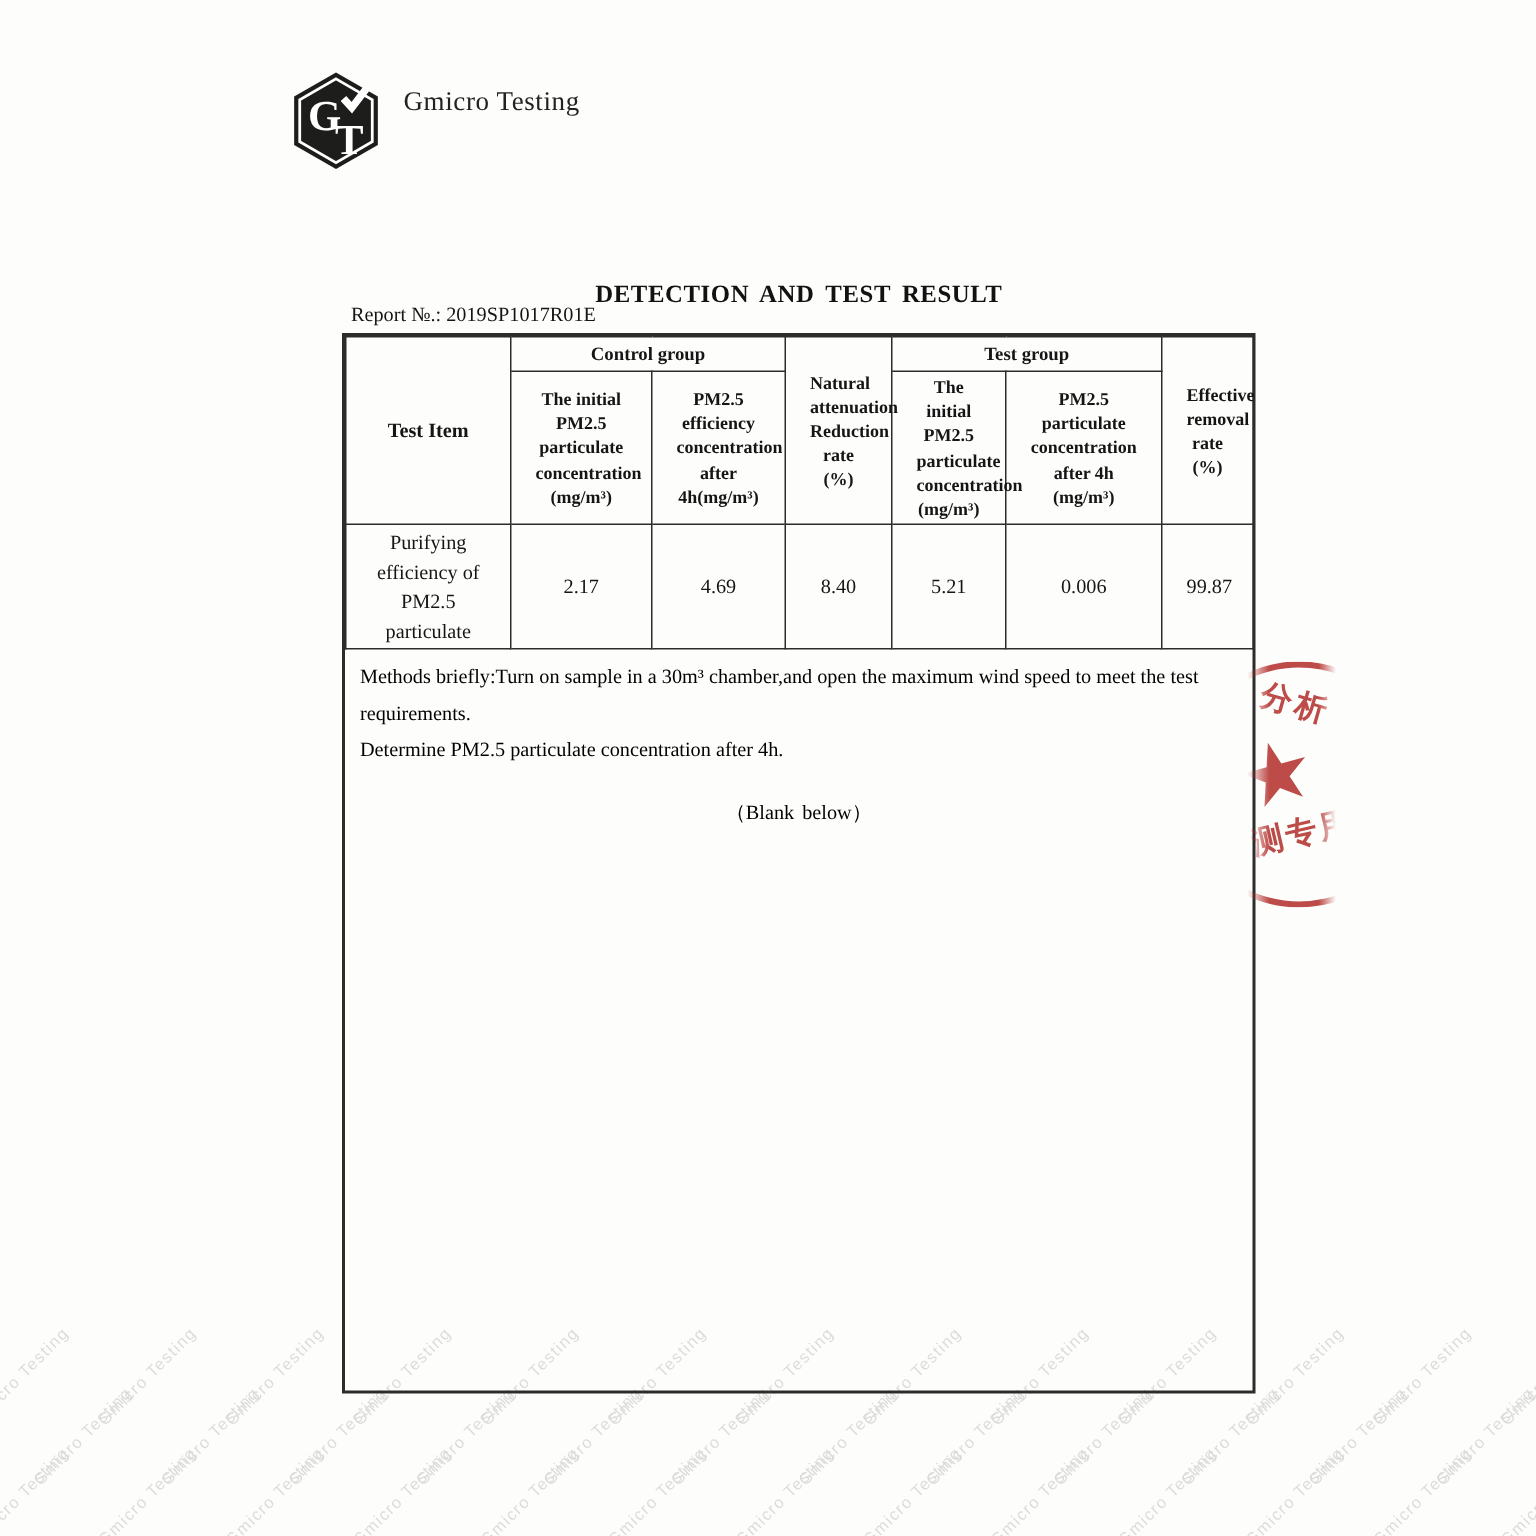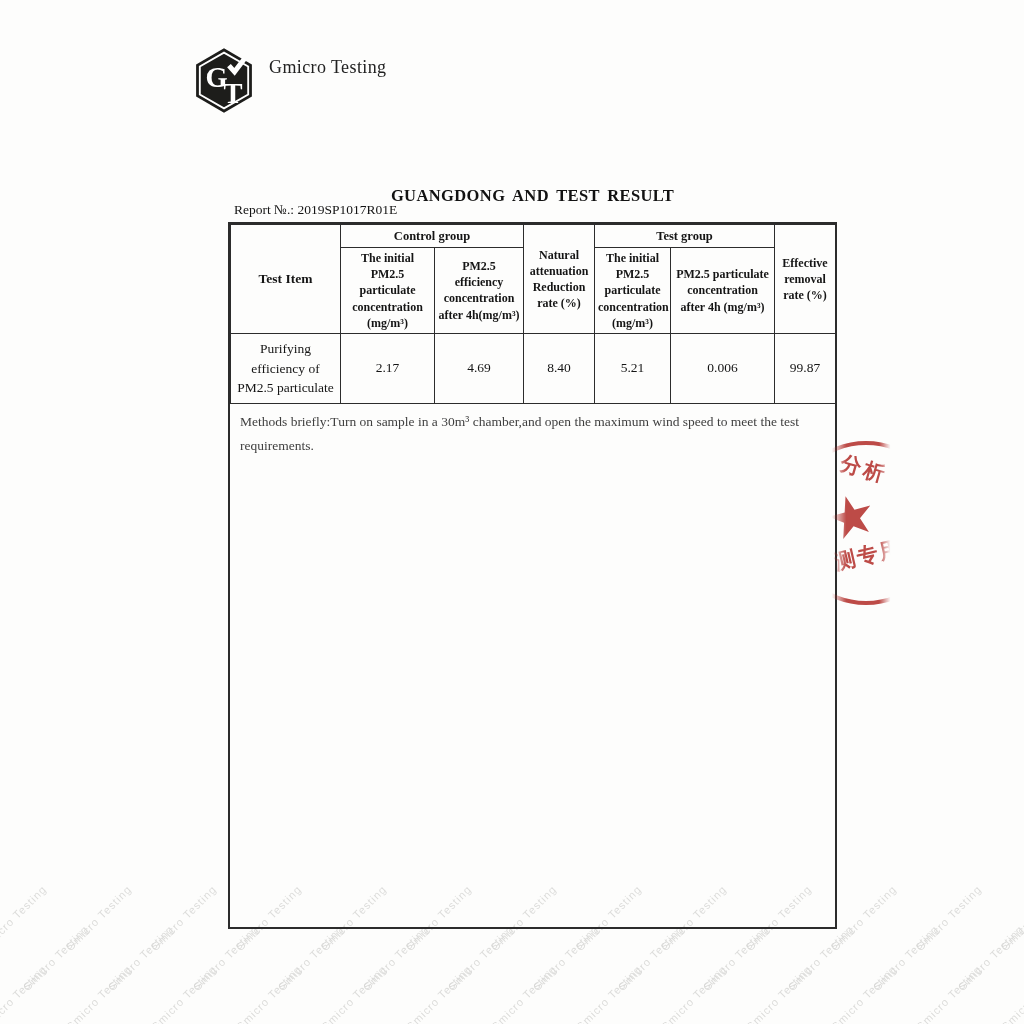--- a/index.html
+++ b/index.html
@@ -32,32 +32,32 @@
   }
   .report-no{position:absolute;left:234px;top:202px;font-size:13.5px;color:#141414;}
   
   .result-box{
     position:absolute;left:228px;top:222px;width:605px;height:703px;
     border:2px solid #2c2c2c;background:transparent;
   }
   table.result-table{border-collapse:collapse;table-layout:fixed;width:605px;}
   .result-table td{
     border:1px solid #2c2c2c;text-align:center;vertical-align:middle;
-    padding:2px 3px;color:#151515;
+    padding:2px 16px;color:#151515;
   }
   .result-table tr.r1{height:23px;}
   .result-table tr.r2{height:73px;}
   .result-table tr.r3{height:70px;}
   .hd{font-weight:bold;font-size:12px;line-height:1.35;}
   .hd-big{font-weight:bold;font-size:13.5px;}
   .grp{font-weight:bold;font-size:12.5px;}
   .val{font-size:13.5px;}
   .item{font-size:13.5px;line-height:1.45;}
   
-  .methods{padding:6px 10px 0 10px;font-size:13.5px;line-height:1.8;color:#404040;}
+  .methods{padding:6px 10px 0 10px;font-size:13.5px;line-height:1.8;color:#000000;}
   .methods p{margin:0;}
   .blank-note{text-align:center;margin-top:18px;font-size:13.5px;word-spacing:2px;}
   
   .stamp{
     position:absolute;left:784px;top:441px;width:164px;height:164px;pointer-events:none;
     -webkit-mask-image:linear-gradient(90deg,transparent 29%,rgba(0,0,0,.95) 38%,rgba(0,0,0,.95) 58%,transparent 65%);
     mask-image:linear-gradient(90deg,transparent 29%,rgba(0,0,0,.95) 38%,rgba(0,0,0,.95) 58%,transparent 65%);
     opacity:.92;
   }
   .stamp-circle{position:absolute;inset:0;border:4.5px solid #b3302c;border-radius:50%;}
@@ -131,21 +131,21 @@
       <polygon points="50,9 89,31.5 89,76.5 50,99 11,76.5 11,31.5" fill="none" stroke="#ffffff" stroke-width="3"></polygon>
       <text x="20" y="64" font-size="46" font-weight="bold" fill="#ffffff" font-family="Liberation Serif, serif">G</text>
       <text x="49" y="90" font-size="46" font-weight="bold" fill="#ffffff" font-family="Liberation Serif, serif">T</text>
       <path d="M58,30 l9,10 l16,-21" stroke="#ffffff" stroke-width="8" fill="none"></path>
     </svg>
     <div class="brand-text">
       <div class="brand-en">Gmicro Testing</div>
     </div>
   </header>
 
-  <h2 class="doc-title">GUANGDONG AND TEST RESULT</h2>
+  <h2 class="doc-title">DETECTION AND TEST RESULT</h2>
   <div class="report-no">Report №.: 2019SP1017R01E</div>
 
   <div class="result-box">
     <table class="result-table">
       <colgroup>
         <col style="width:110px">
           <col style="width:94px">
           <col style="width:89px">
         <col style="width:71px">
           <col style="width:76px">
@@ -172,20 +172,22 @@
           <td class="val">4.69</td>
           <td class="val">8.40</td>
           <td class="val">5.21</td>
           <td class="val">0.006</td>
           <td class="val">99.87</td>
         </tr>
       </tbody>
     </table>
     <div class="methods">
       <p>Methods briefly:Turn on sample in a 30m³ chamber,and open the maximum wind speed to meet the test requirements.</p>
+      <p>Determine PM2.5 particulate concentration after 4h.</p>
+      <div class="blank-note">（Blank below）</div>
     </div>
   </div>
 
   <div class="stamp">
     <div class="stamp-circle"></div>
     <div class="stamp-top">分析</div>
     <div class="stamp-star">★</div>
     <div class="stamp-bottom">测专用</div>
   </div>
 

